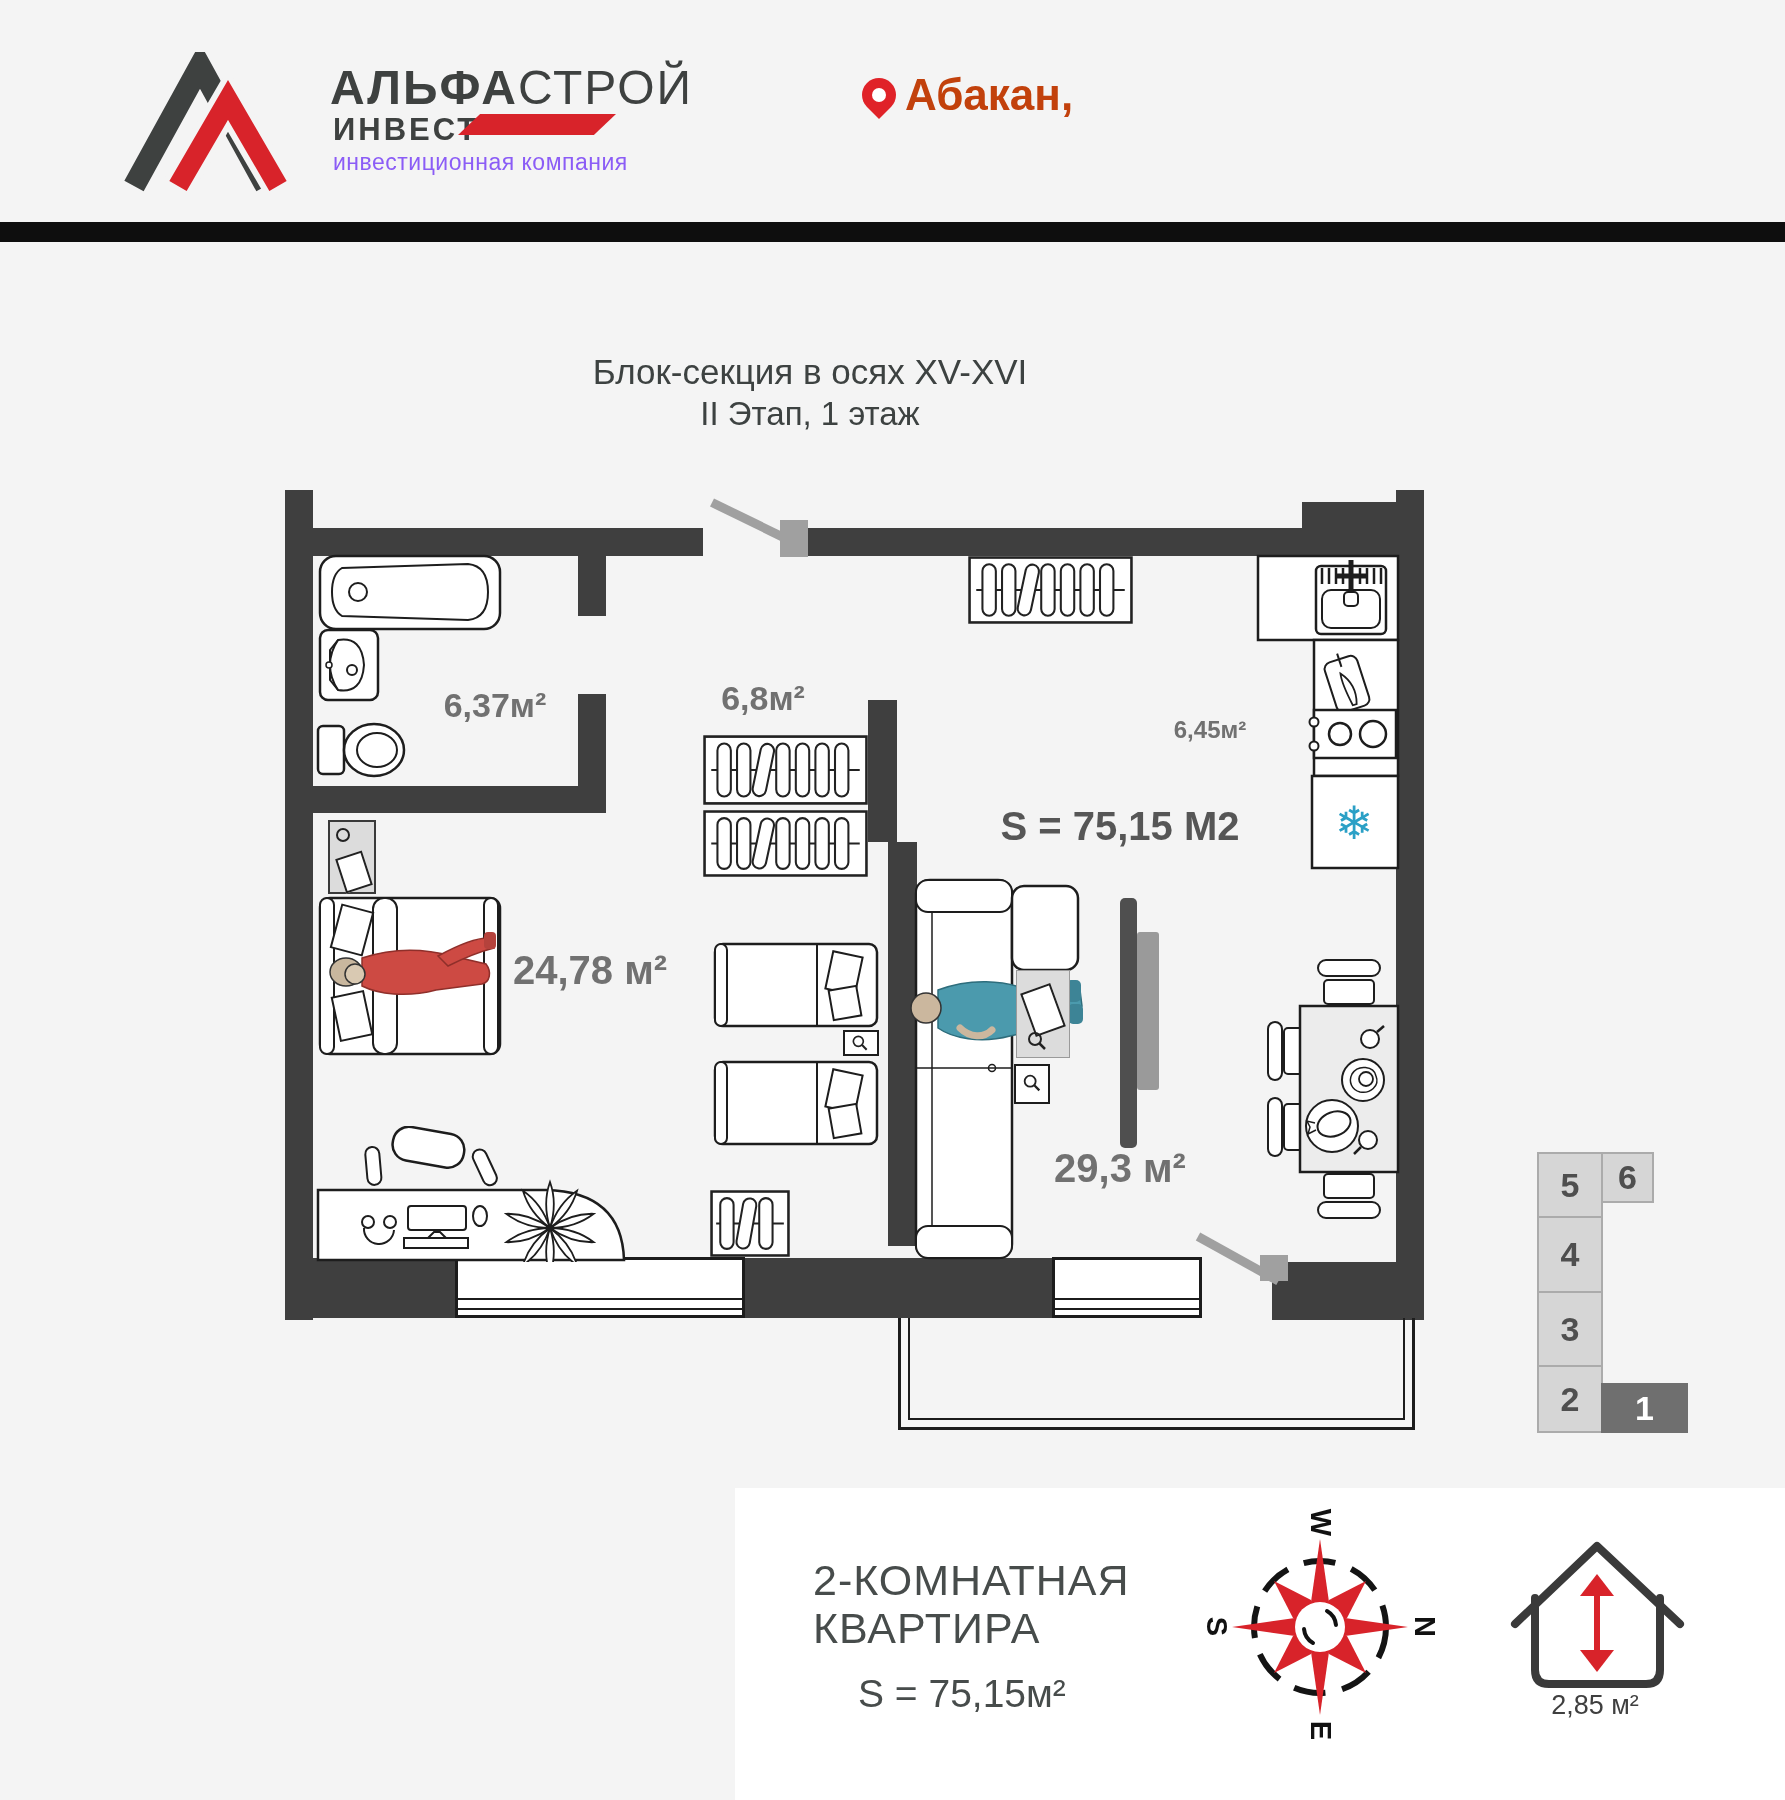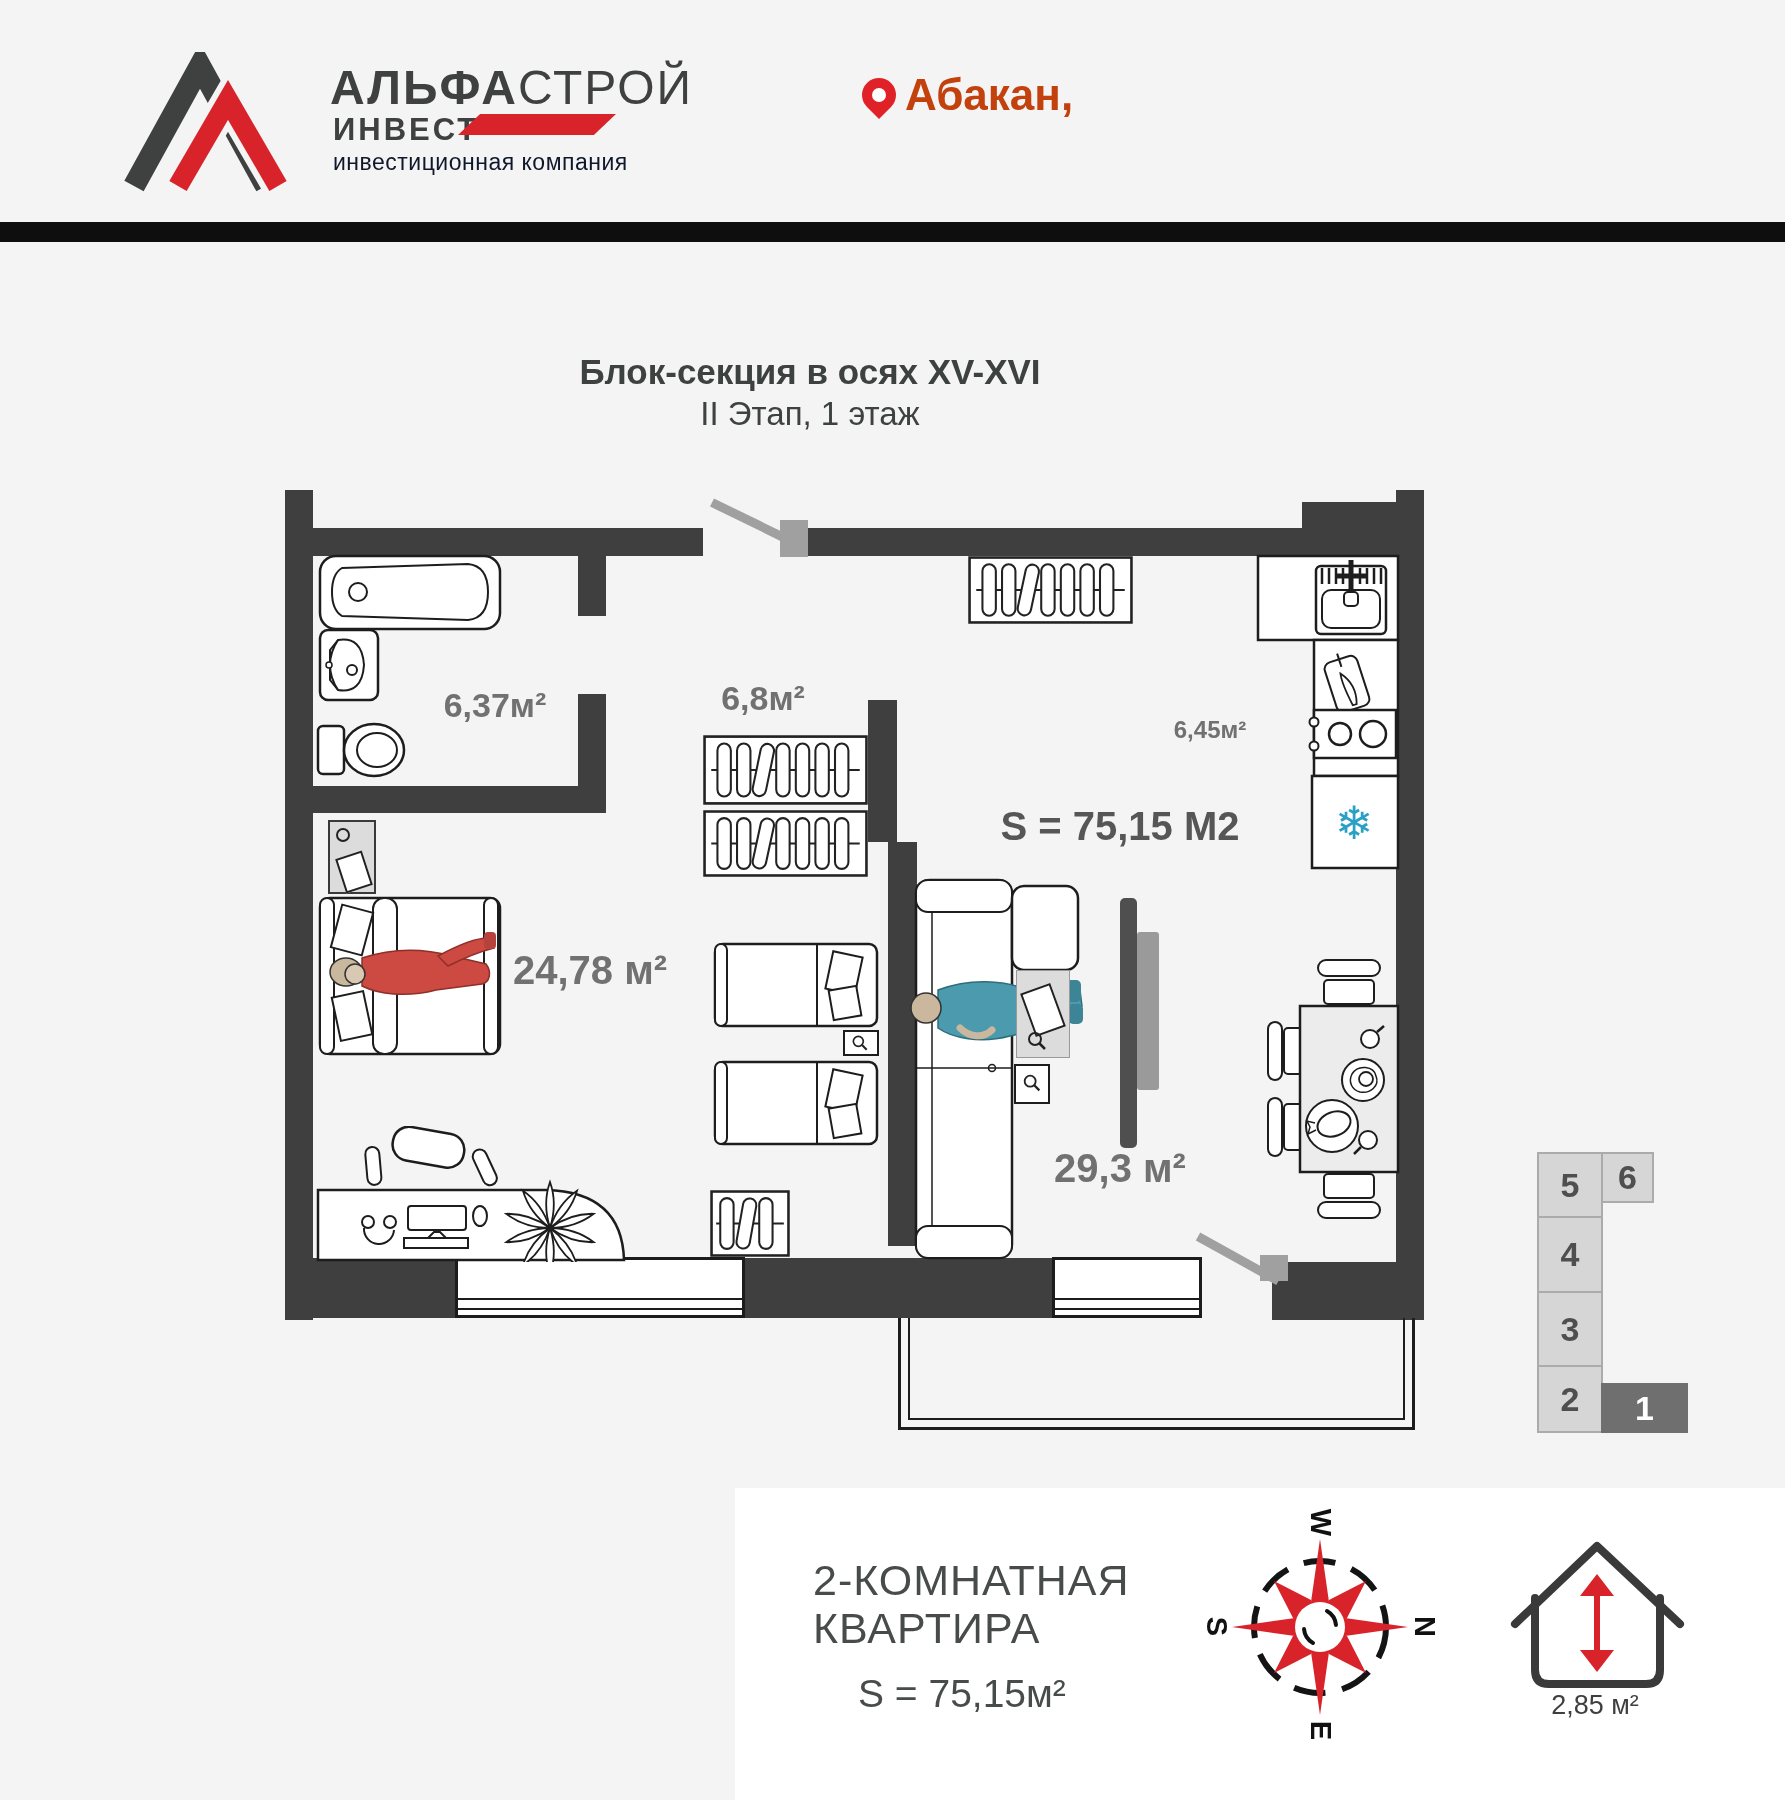--- a/index.html
+++ b/index.html
@@ -52,31 +52,31 @@
     <path d="M14,134 L80,14 L146,134" fill="none" stroke="#3e4140" stroke-width="22"></path>
     <path d="M58,134 L108,48 L158,134" fill="none" stroke="#f4f4f4" stroke-width="32"></path>
     <path d="M58,134 L108,48 L158,134" fill="none" stroke="#d8232a" stroke-width="20"></path>
   </svg>
   <div class="abs" style="left:330px;top:60px;font-size:48px;color:#3e4140;letter-spacing:2px">
     <span style="font-weight:800">АЛЬФА</span><span style="font-weight:300">СТРОЙ</span>
   </div>
   <div class="abs" style="left:333px;top:112px;font-size:31px;font-weight:800;color:#3e4140;letter-spacing:3px">ИНВЕСТ</div>
   <div class="abs" style="left:458px;top:114px;width:158px;height:21px;background:#d8232a;
        clip-path:polygon(14% 0,100% 0,86% 100%,0 100%)"></div>
-  <div class="abs" style="left:333px;top:149px;font-size:23px;color:#0f172a;letter-spacing:0.5px">инвестиционная компания</div>
+  <div class="abs" style="left:333px;top:149px;font-size:23px;color:#8b5cf6;letter-spacing:0.5px">инвестиционная компания</div>
 
   <div class="abs" style="left:862px;top:78px;width:34px;height:34px;background:#e02228;
        border-radius:50% 50% 50% 0;transform:rotate(-45deg)">
     <div class="abs" style="left:10px;top:10px;width:14px;height:14px;background:#fff;border-radius:50%"></div>
   </div>
   <div class="abs" style="left:905px;top:70px;font-size:44px;font-weight:800;color:#c2410c">Абакан,</div>
 
   <div class="abs" style="left:0;top:222px;width:1785px;height:20px;background:#0e0e0e"></div>
 
-  <div class="abs" style="left:480px;top:352px;width:660px;text-align:center;font-size:35px;color:#3d4241;font-weight:700">Блок-секция в осях XV-XVI</div>
+  <div class="abs" style="left:480px;top:352px;width:660px;text-align:center;font-size:35px;color:#3d4241;font-weight:400">Блок-секция в осях XV-XVI</div>
   <div class="abs" style="left:480px;top:395px;width:660px;text-align:center;font-size:33px;color:#3d4241;font-weight:500">II Этап, 1 этаж</div>
 
   <div class="wall" style="left:285px;top:490px;width:28px;height:830px"></div>
   <div class="wall" style="left:285px;top:528px;width:418px;height:28px"></div>
   <div class="wall" style="left:800px;top:528px;width:597px;height:28px"></div>
   <div class="wall" style="left:1302px;top:502px;width:120px;height:28px"></div>
   <div class="wall" style="left:1396px;top:490px;width:28px;height:830px"></div>
   <div class="wall" style="left:1272px;top:1262px;width:152px;height:58px"></div>
   <div class="wall" style="left:285px;top:1258px;width:170px;height:60px"></div>
   <div class="wall" style="left:745px;top:1258px;width:307px;height:60px"></div>

